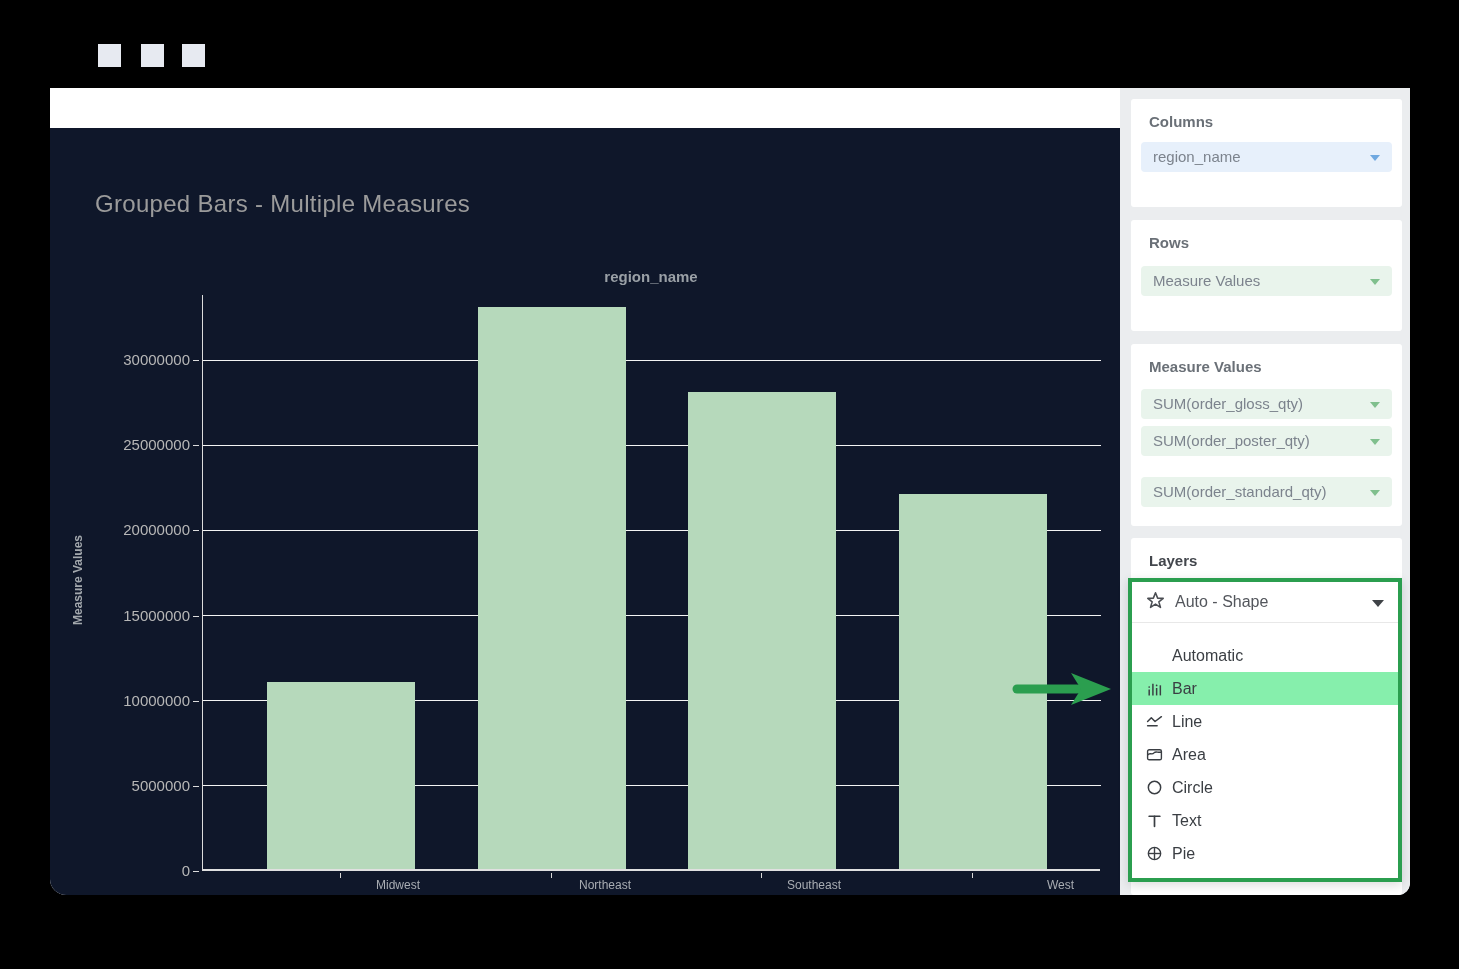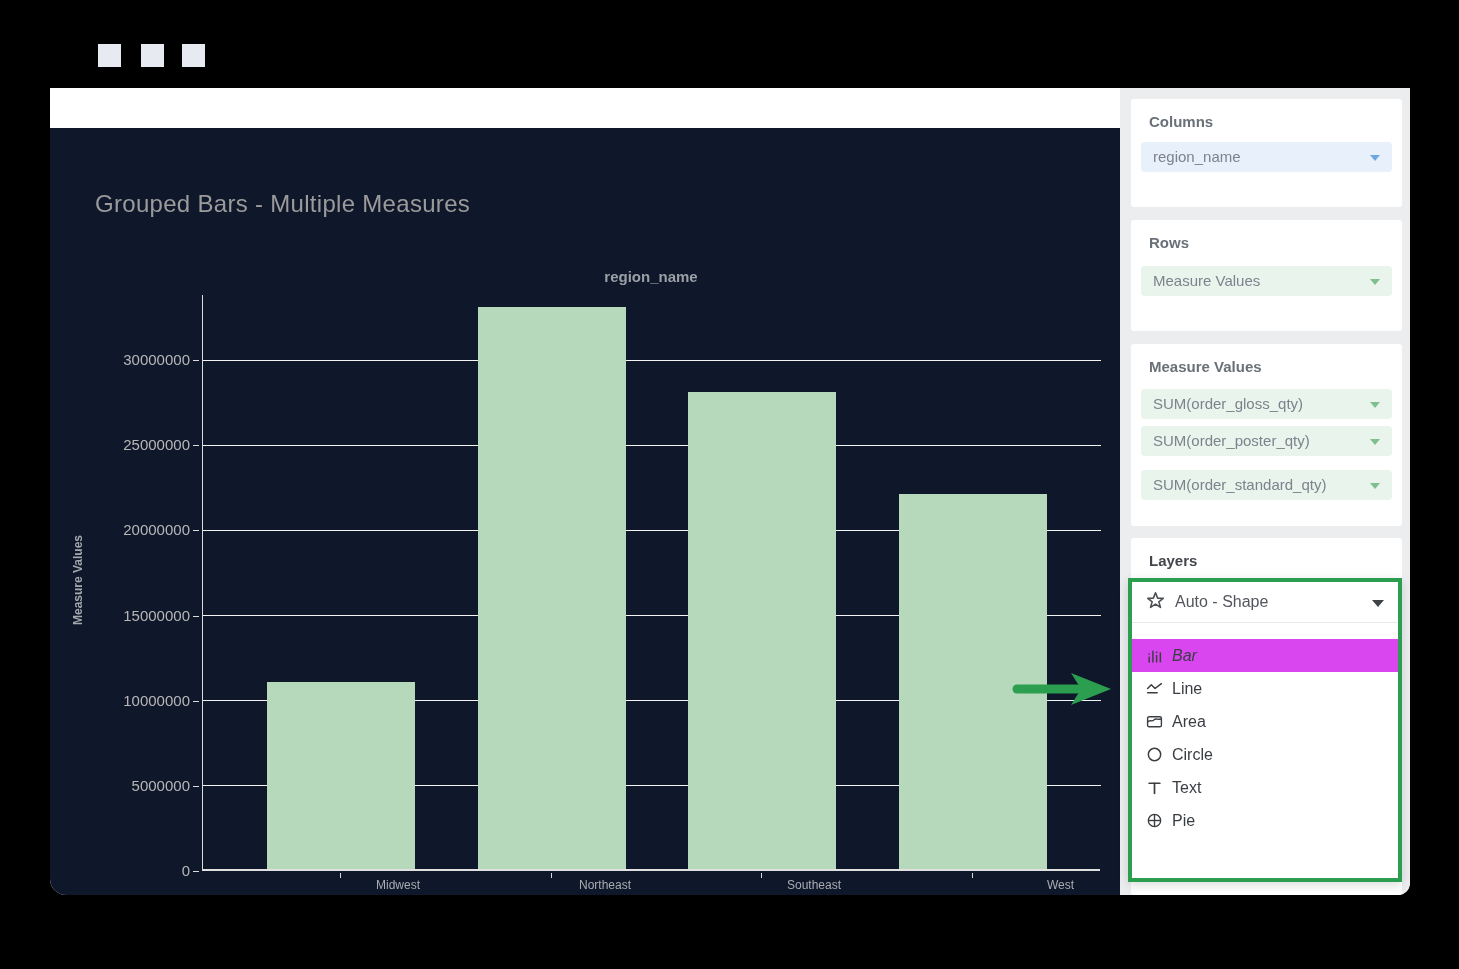--- a/index.html
+++ b/index.html
@@ -30,21 +30,21 @@
   .pill.green{background:#e9f4ec;}
   .pill .caret{position:absolute;right:12px;top:13px;width:0;height:0;border-left:5px solid transparent;border-right:5px solid transparent;border-top:6px solid #7fbf8d;}
   .pill.blue .caret{border-top-color:#6fa8e0;}
   
   .layers-box{position:absolute;left:8px;top:490px;width:274px;height:304px;background:#ffffff;border:4px solid #2b9e4f;box-shadow:0 3px 10px rgba(0,0,0,.14);}
   .select-row{position:relative;height:41px;border-bottom:1px solid #e8e8e8;display:flex;align-items:center;padding:12px 14px;}
   .select-label{font-size:16px;color:#53565c;margin-left:10px;}
   .select-caret{position:absolute;right:14px;top:18px;width:0;height:0;border-left:6px solid transparent;border-right:6px solid transparent;border-top:7px solid #3f4347;}
   .menu{position:relative;padding-top:16px;}
   .menu-item{height:33px;display:flex;align-items:center;padding:0 14px;font-size:16px;color:#3a3e43;}
-  .menu-item.highlighted{background:#d946ef;font-style:italic;}
+  .menu-item.highlighted{background:#86efac;}
   .menu-item .icon-slot{width:26px;display:flex;align-items:center;}
   .arrow-wrap{position:absolute;left:961px;top:581px;width:104px;height:40px;}
 </style>
 </head>
 <body>
 
 <div class="screen">
   <div class="window">
     <div class="win-btn" style="left:88px"></div>
     <div class="win-btn" style="left:131px"></div>
@@ -117,39 +117,43 @@
         <div class="card" style="top:256px;height:182px;">
           <div class="card-header">Measure Values</div>
           <div class="pill green" style="top:82px;">
             <span>SUM(order_poster_qty)</span>
             <span class="caret"></span>
           </div>
           <div class="pill green" style="top:45px;">
             <span>SUM(order_gloss_qty)</span>
             <span class="caret"></span>
           </div>
-          <div class="pill green" style="top:126px;">
+          <div class="pill green" style="top:133px;">
             <span>SUM(order_standard_qty)</span>
             <span class="caret"></span>
           </div>
         </div>
 
         <div class="card" style="top:450px;height:357px;">
           <div class="card-header dark">Layers</div>
         </div>
 
         <div class="layers-box">
           <div class="select-row">
             <span class="icon-slot" id="star-slot"><svg width="19" height="19" viewBox="0 0 16 16" fill="none" stroke="#4a4d52" stroke-width="1.3" stroke-linejoin="round">
                   <path d="M8 1.5 L9.8 6 L14.5 6.2 L10.8 9.1 L12.2 13.8 L8 11 L3.8 13.8 L5.2 9.1 L1.5 6.2 L6.2 6 Z"></path>
                 </svg></span>
             <span class="select-label">Auto - Shape</span>
             <span class="select-caret"></span>
           </div>
           <div class="menu" id="shape-menu">
+              <div class="menu-item">
+                <span class="icon-slot"></span>
+                <span>Automatic</span>
+              </div>
               <div class="menu-item highlighted">
                 <span class="icon-slot">
                   <svg width="17" height="17" viewBox="0 0 16 16" stroke="#3a3e43" stroke-width="1.4" fill="#3a3e43">
                     <line x1="3" y1="9" x2="3" y2="14.5"></line>
                     <line x1="6.5" y1="3.5" x2="6.5" y2="14.5"></line>
                     <line x1="10" y1="7.5" x2="10" y2="14.5"></line>
                     <line x1="13.5" y1="5" x2="13.5" y2="14.5"></line>
                     <circle cx="3" cy="6.6" r="0.8" stroke="none"></circle>
                     <circle cx="10" cy="5.1" r="0.8" stroke="none"></circle>
                   </svg>

